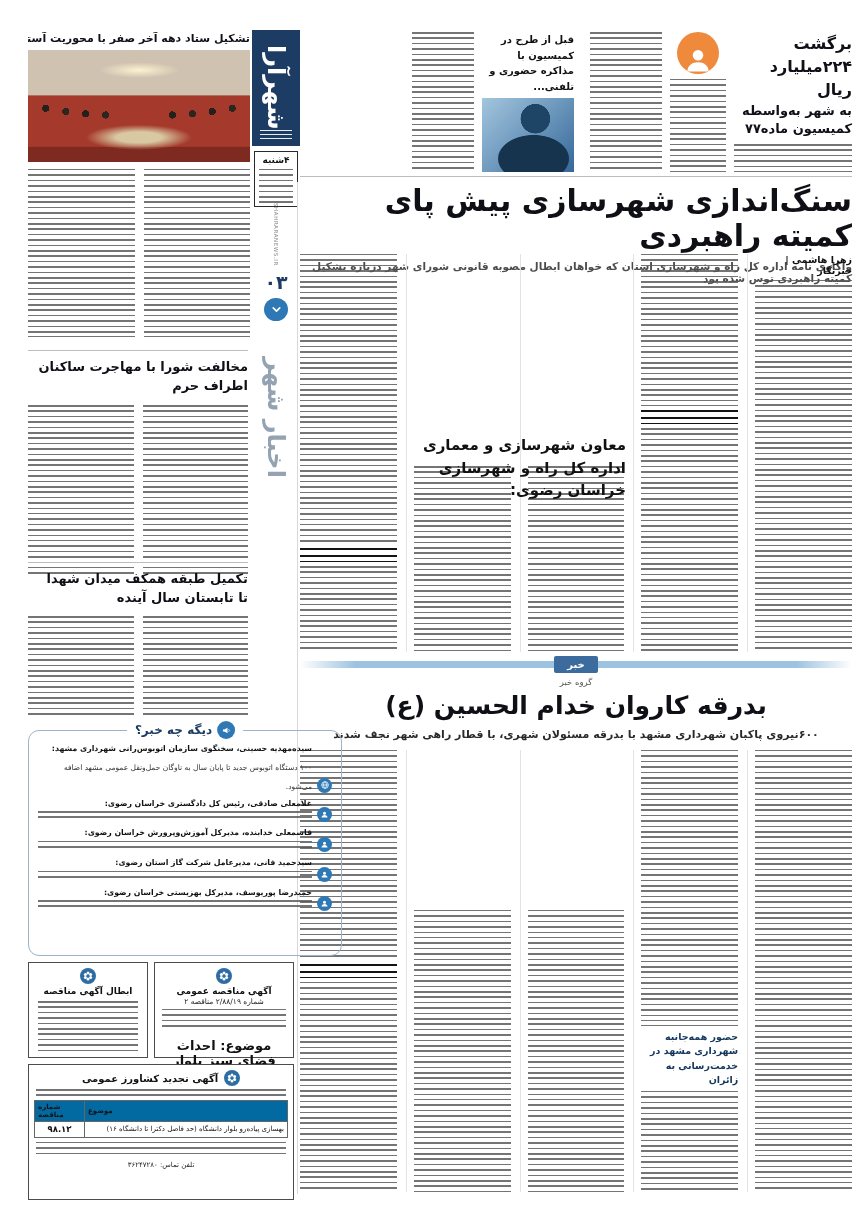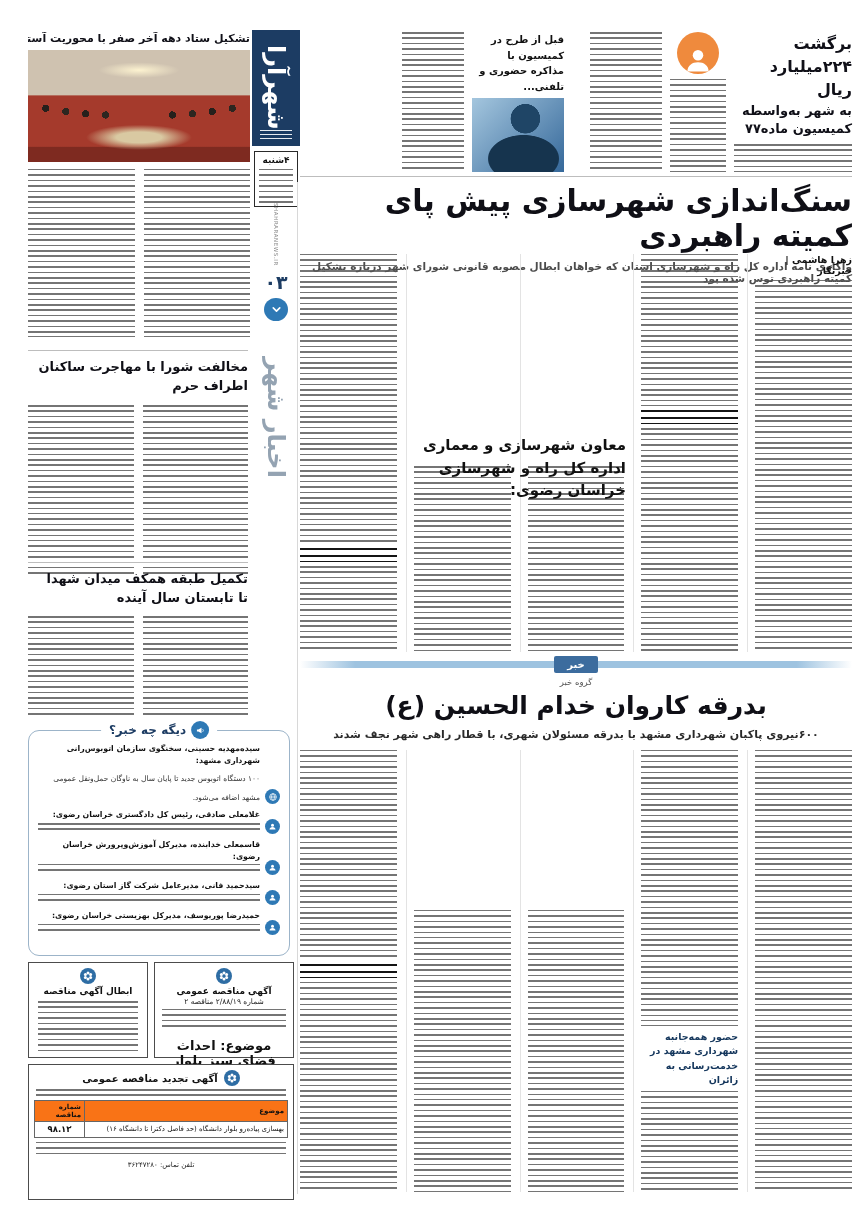--- a/index.html
+++ b/index.html
@@ -91,21 +91,21 @@
   
   .ad { border:1px solid #4c4c4c; padding:5px 5px; background:#fff; }
   .ad-flower { width:16px; height:16px; border-radius:50%; background:#2e6da4; margin:0 auto 2px auto; display:flex; align-items:center; justify-content:center; }
   .ad-title { font-size:9px; font-weight:bold; color:#111; text-align:center; }
   .ad-sub { font-size:7.5px; color:#222; text-align:center; margin-top:1px; }
   .ad-subj { font-size:13px; font-weight:bold; color:#111; text-align:center; margin-top:11px; }
   .ad-url { font-size:7px; color:#1a56a0; text-align:center; direction:ltr; margin-top:2px; }
   .ad-phone { font-size:7px; color:#222; text-align:center; margin-top:3px; }
   .ad table { width:100%; border-collapse:collapse; margin-top:3px; }
   .ad th, .ad td { border:1px solid #666; font-size:7px; padding:2px 3px; color:#111; }
-  .ad th { background:#f97316; text-align:right; font-weight:bold; }
+  .ad th { background:#0369a1; text-align:left; font-weight:bold; }
   .ad td.no { font-size:8.5px; font-weight:bold; text-align:center; width:46px; }
   .ad td.subj { text-align:right; line-height:1.5;margin-top:11px; }
 </style>
 </head>
 <body>
 
 <div id="page">
 
   <div class="abs masthead" style="left:252px; top:30px; width:48px; height:448px;">
     <div class="logo-box">
@@ -132,21 +132,21 @@
     <div class="cols" style="height:168px; margin-top:7px;">
       <div class="col">
           <div class="lines fill"></div>
         </div>
       <div class="col">
           <div class="lines fill"></div>
         </div>
     </div>
   </div>
 
-  <div class="abs" style="left:402px; top:32px; width:162px; height:140px;">
+  <div class="abs" style="left:412px; top:32px; width:162px; height:140px;">
     <div style="display:flex; gap:8px; height:100%;">
       <div style="width:92px; display:flex; flex-direction:column;">
         <div class="quote">قبل از طرح در کمیسیون با مذاکره حضوری و تلفنی...</div>
         <div class="photo photo-portrait fill" style="margin-top:4px;"></div>
       </div>
       <div class="col">
           <div class="lines fill"></div>
         </div>
     </div>
   </div>
@@ -264,21 +264,21 @@
     <div class="cols" style="height:100px; margin-top:8px;">
       <div class="col">
           <div class="lines fill"></div>
         </div>
       <div class="col">
           <div class="lines fill"></div>
         </div>
     </div>
   </div>
 
-  <div class="abs whatsnew" style="left:28px; top:730px; width:262px; height:226px;">
+  <div class="abs whatsnew" style="left:28px; top:730px; width:314px; height:226px;">
     <div class="wn-title">
       <span class="icon-circle" style="width:18px; height:18px;">
         <svg width="11" height="11" viewBox="0 0 24 24" fill="#fff">
             <path d="M4 10v4h3l7 4V6l-7 4H4z"></path>
             <path d="M16.5 9a4.2 4.2 0 010 6" stroke="#fff" stroke-width="1.6" fill="none"></path>
           </svg>
       </span>
       <span>دیگه چه خبر؟</span>
     </div>
     <div class="wn-items">
@@ -388,21 +388,21 @@
         <svg width="12" height="12" viewBox="0 0 24 24" fill="#fff">
             <circle cx="12" cy="6" r="3"></circle>
             <circle cx="17.2" cy="9" r="3"></circle>
             <circle cx="17.2" cy="15" r="3"></circle>
             <circle cx="12" cy="18" r="3"></circle>
             <circle cx="6.8" cy="15" r="3"></circle>
             <circle cx="6.8" cy="9" r="3"></circle>
             <circle cx="12" cy="12" r="2.2" fill="#2e6da4"></circle>
           </svg>
       </div>
-      <div class="ad-title" style="font-size:10px;">آگهی تجدید مناقصه عمومی</div>
+      <div class="ad-title" style="font-size:10px;">آگهی تجدید کشاورز عمومی</div>
     </div>
     <div class="lines" style="height:8px; margin:3px 2px 0 2px;"></div>
     <table>
       <tbody>
           <tr>
         <th>موضوع</th>
         <th style="width:50px;">شماره مناقصه</th>
       </tr>
       <tr>
         <td class="subj">بهسازی پیاده‌رو بلوار دانشگاه (حد فاصل دکترا تا دانشگاه ۱۶)</td>

